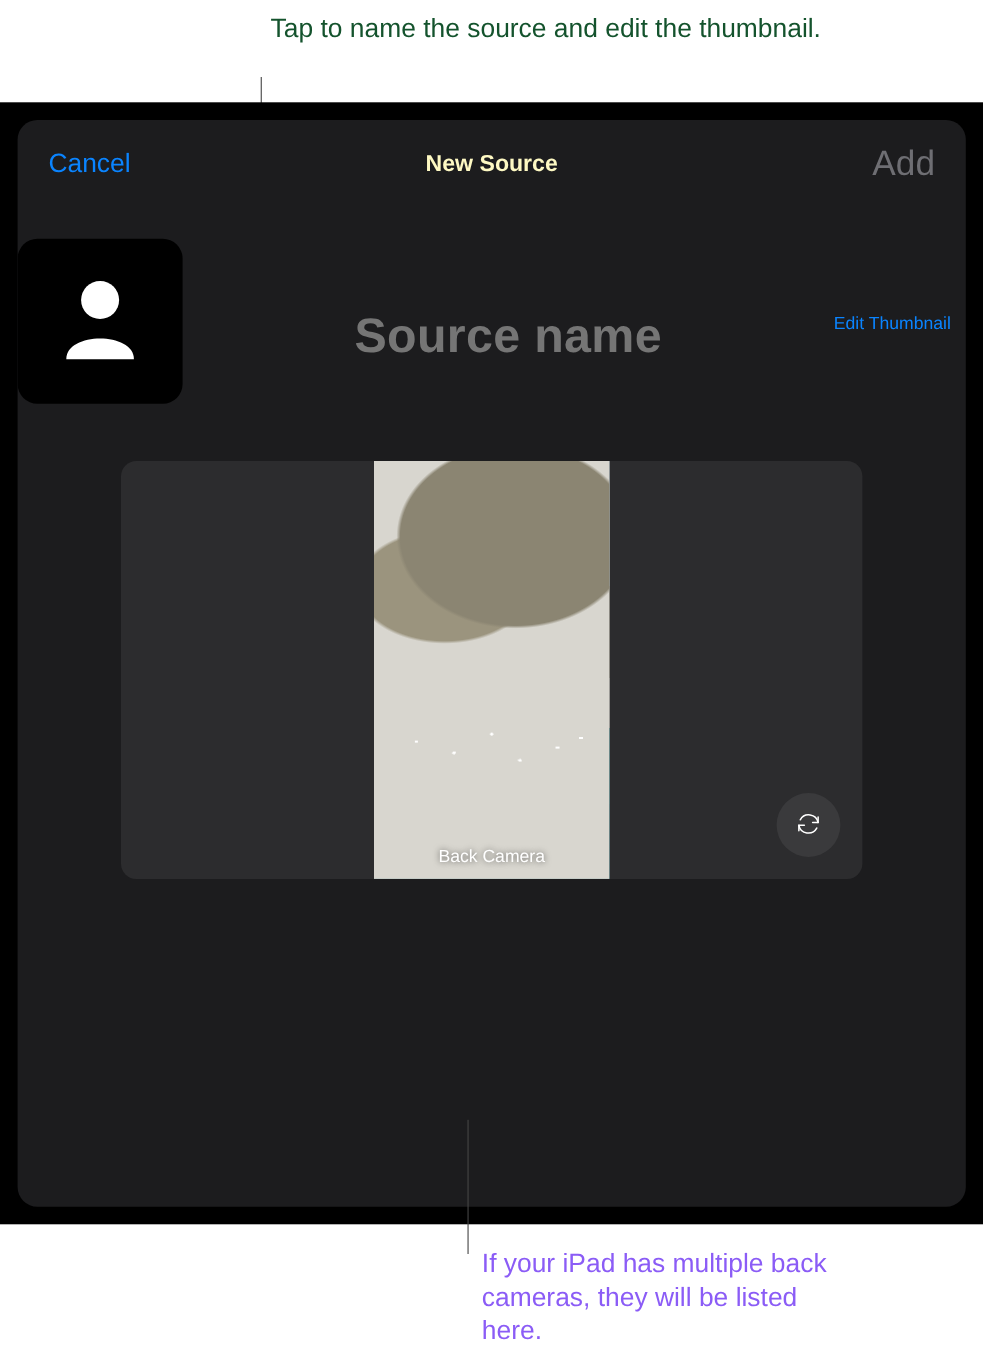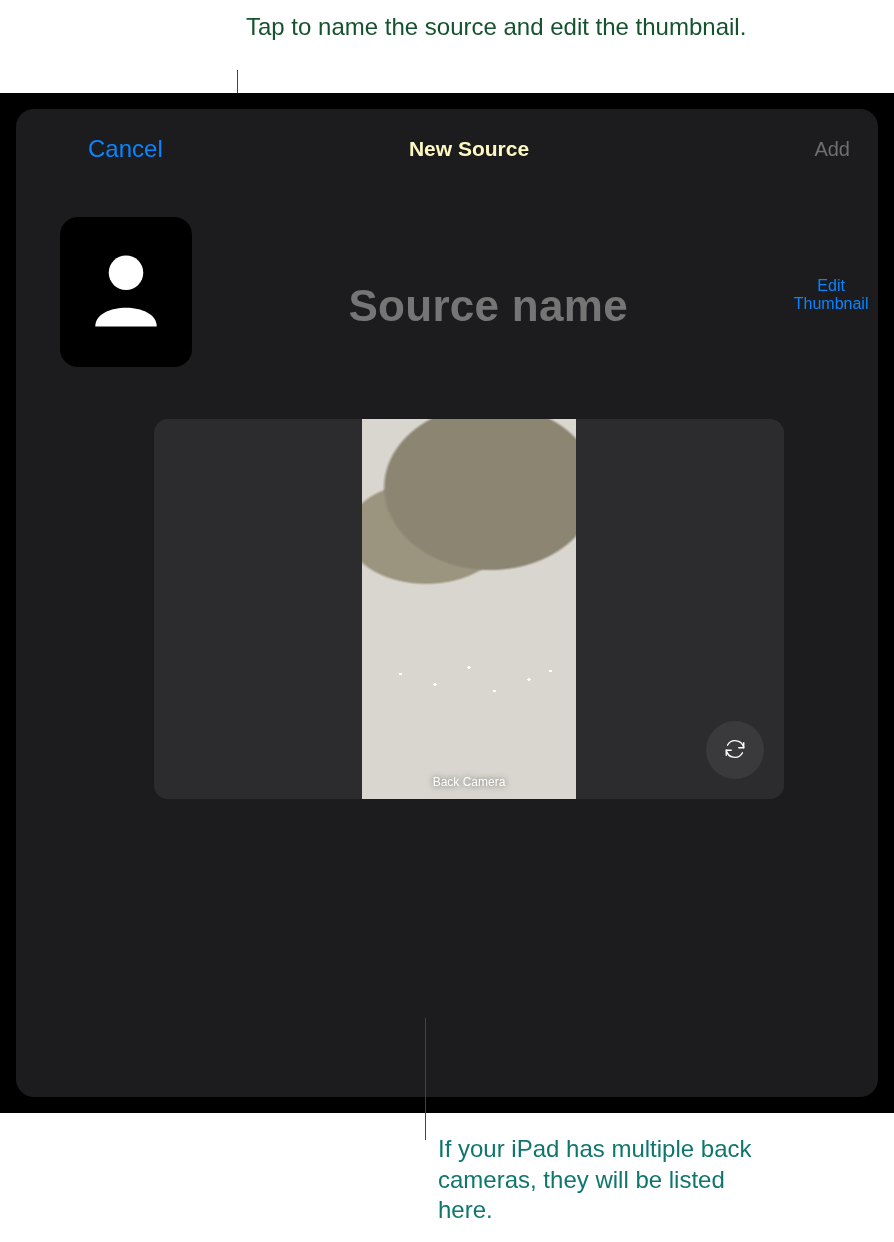--- a/index.html
+++ b/index.html
@@ -35,21 +35,20 @@
     height: 1020px;
     background: #000000;
   }
   .modal {
     position: absolute;
     left: 16px; right: 16px;
     top: 16px; bottom: 16px;
     background: #1c1c1e;
     border-radius: 18px;
     overflow: hidden;
-    padding-left: 44px;
   }
   .navbar {
     position: relative;
     height: 80px;
     display: flex;
     align-items: center;
     justify-content: center;
   }
   .nav-cancel {
     position: absolute;
@@ -65,21 +64,21 @@
     color: #fef9c3;
     font-size: 21px;
     font-weight: 600;
   }
   .nav-add {
     position: absolute;
     right: 28px;
     top: 50%;
     transform: translateY(-50%);
     color: #6e6e73;
-    font-size: 20px;
+    font-size: 32px;
     font-weight: 400;
     background: none; border: none;
   }
 
   .thumb-area {
     display: flex;
     flex-direction: row;
     align-items: center;
     margin-top: 28px;
   }
@@ -152,21 +151,21 @@
       radial-gradient(3px 2px at 62% 65%, #fff 0 60%, transparent 62%),
       radial-gradient(3px 2px at 78% 48%, #fff 0 60%, transparent 62%),
       radial-gradient(3px 2px at 88% 35%, #fff 0 60%, transparent 62%);
   }
   .preview-label {
     position: absolute;
     left: 50%;
     transform: translateX(-50%);
     bottom: 10px;
     color: #ffffff;
-    font-size: 12px;
+    font-size: 16px;
     font-weight: 400;
     text-shadow: 0 0 6px rgba(0,0,0,0.6);
     white-space: nowrap;
   }
   .flip-btn {
     position: absolute;
     right: 20px;
     bottom: 20px;
     width: 58px;
     height: 58px;
@@ -187,21 +186,21 @@
     width: 1px;
     height: 122px;
     background: #444;
   }
   .callout-bot {
     position: absolute;
     left: 438px;
     top: 1134px;
     font-size: 24px;
     line-height: 1.28;
-    color: #0f766e;
+    color: #8b5cf6;
     max-width: 330px;
   }
 </style>
 </head>
 <body>
 
 <div class="callout-top">Tap to name the source and edit the thumbnail.</div>
 <div class="br-vert"></div>
 <div class="br-vert2"></div>
 <div class="br-top-h"></div>

